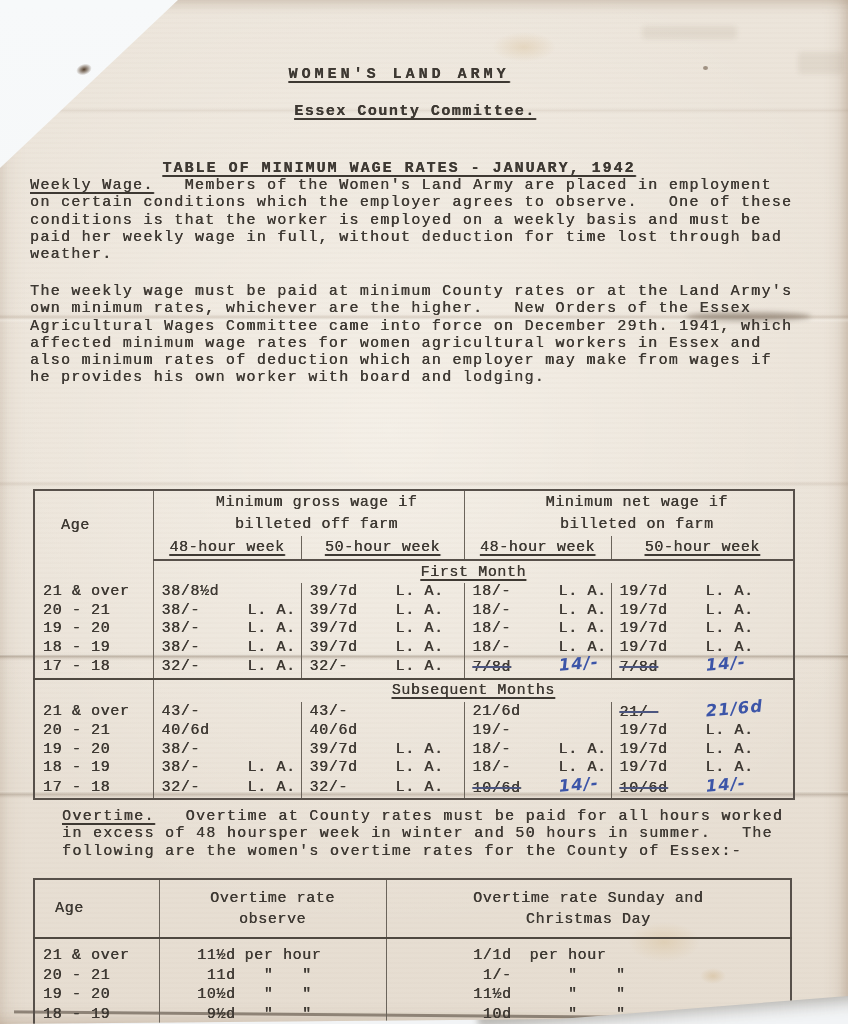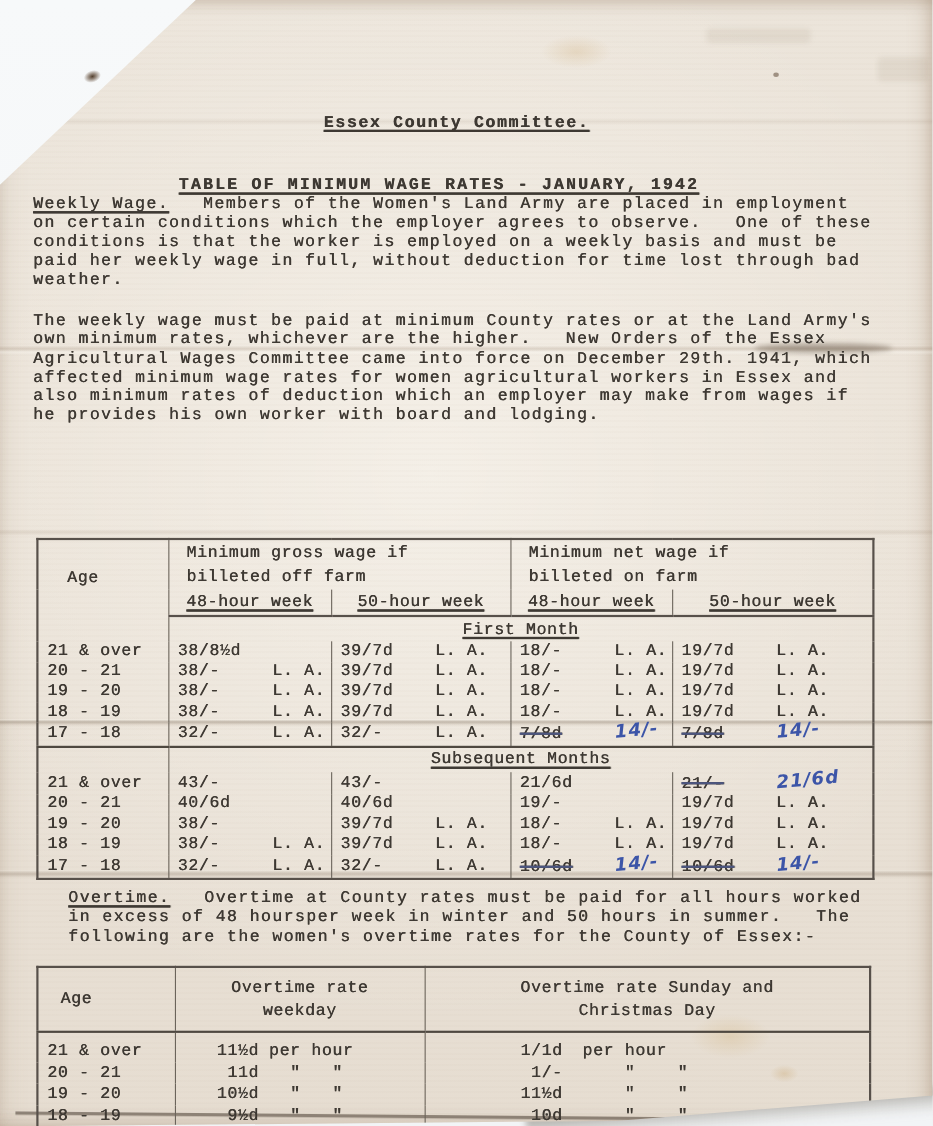--- a/index.html
+++ b/index.html
@@ -44,21 +44,21 @@
   .t1{top:66px;letter-spacing:4px;}
   .t2{top:103px;letter-spacing:1.5px;padding-left:32px;}
   .t3{top:136px;letter-spacing:2px;margin-top:24px;}
   .para{position:absolute;left:30px;width:800px;font-size:15px;letter-spacing:1.3px;
         line-height:17.3px;white-space:pre-wrap;}
   .p1{top:177px;} .p2{top:283px;} .p3{top:399px;} .pot{top:808px;margin-left:32px;}
   
   table{border-collapse:collapse;table-layout:fixed;font-size:15px;letter-spacing:.6px;color:#3e3933;}
   .wage{position:absolute;left:33px;top:489px;width:760px;border:2px solid #57504a;}
   .wage td{border-left:1.5px solid #6b645b;border-right:1.5px solid #6b645b;padding:0;vertical-align:middle;}
-  .wage .h1 td{height:45px;white-space:pre-line;line-height:22px;padding-left:16px;}
+  .wage .h1 td{height:45px;text-align:center;white-space:pre-line;line-height:22px;padding-left:16px;}
   .wage .h1 .age-h{text-align:left;padding-left:26px;}
   .wage .h2 td{height:23px;text-align:center;border-bottom:2px solid #57504a;}
   .wage .band td{height:22px;border-bottom:none;}
   .wage .band .band-td{text-align:center;}
   .wage .band2 td{border-top:2.5px solid #4e4840;}
   .wage tr.data td{height:18.5px;line-height:18.5px;padding-left:8px;white-space:nowrap;}
   .wage .amt{display:inline-block;min-width:86px;}
   .struck{text-decoration:line-through;text-decoration-thickness:2px;text-decoration-color:#4c5680;}
   .hand{font-family:"DejaVu Sans",sans-serif;font-style:italic;font-weight:bold;font-size:16.5px;
         color:#3c55a8;letter-spacing:1px;display:inline-block;transform:rotate(-5deg) translateY(-2px);
@@ -93,20 +93,21 @@
     <div class="bottom-edge"></div>
     <div class="ghost" style="left:642px;top:26px;width:95px;height:13px;"></div>
     <div class="ghost" style="left:798px;top:52px;width:46px;height:22px;"></div>
     <div class="stain" style="left:492px;top:32px;width:64px;height:30px;background:radial-gradient(closest-side,rgba(205,172,118,.28),transparent);"></div>
     <div class="stain" style="left:628px;top:922px;width:72px;height:40px;background:radial-gradient(closest-side,rgba(208,176,120,.3),transparent);"></div>
     <div class="stain" style="left:700px;top:968px;width:26px;height:16px;background:radial-gradient(closest-side,rgba(200,165,110,.35),transparent);"></div>
     <div class="speck" style="left:703px;top:66px;width:5px;height:4px;"></div>
     <div class="speck" style="left:438px;top:186px;width:3px;height:3px;"></div>
 
     <div class="doc">
+      <h1 class="title t1 u">WOMEN'S  LAND  ARMY</h1>
       <h2 class="title t2 u">Essex County Committee.</h2>
       <h2 class="title t3 u">TABLE OF MINIMUM WAGE RATES - JANUARY, 1942</h2>
 
       <div class="para p1"><span class="u">Weekly Wage.</span><span>   Members of the Women's Land Army are placed in employment
 on certain conditions which the employer agrees to observe.   One of these
 conditions is that the worker is employed on a weekly basis and must be
 paid her weekly wage in full, without deduction for time lost through bad
 weather.</span></div>
       <div class="para p2">The weekly wage must be paid at minimum County rates or at the Land Army's
 own minimum rates, whichever are the higher.   New Orders of the Essex
@@ -225,21 +226,21 @@
       <table class="ot">
         <colgroup>
             <col style="width:125px">
             <col style="width:227px">
             <col style="width:405px">
           </colgroup>
         <tbody id="ot-body">
           <tr class="head">
             <td class="age-h">Age</td>
             <td>Overtime rate
-weekday</td>
+observe</td>
             <td>Overtime rate Sunday and
 Christmas Day</td>
           </tr>
         <tr class="data first">
               <td class="agecol">21 &amp; over</td>
               <td><span class="wk-amt">11½d</span><span class="wk-u">per hour</span></td>
               <td><span class="sun-amt">1/1d</span><span class="sun-u">per hour</span></td>
             </tr>
             <tr class="data">
               <td class="agecol">20 - 21</td>

